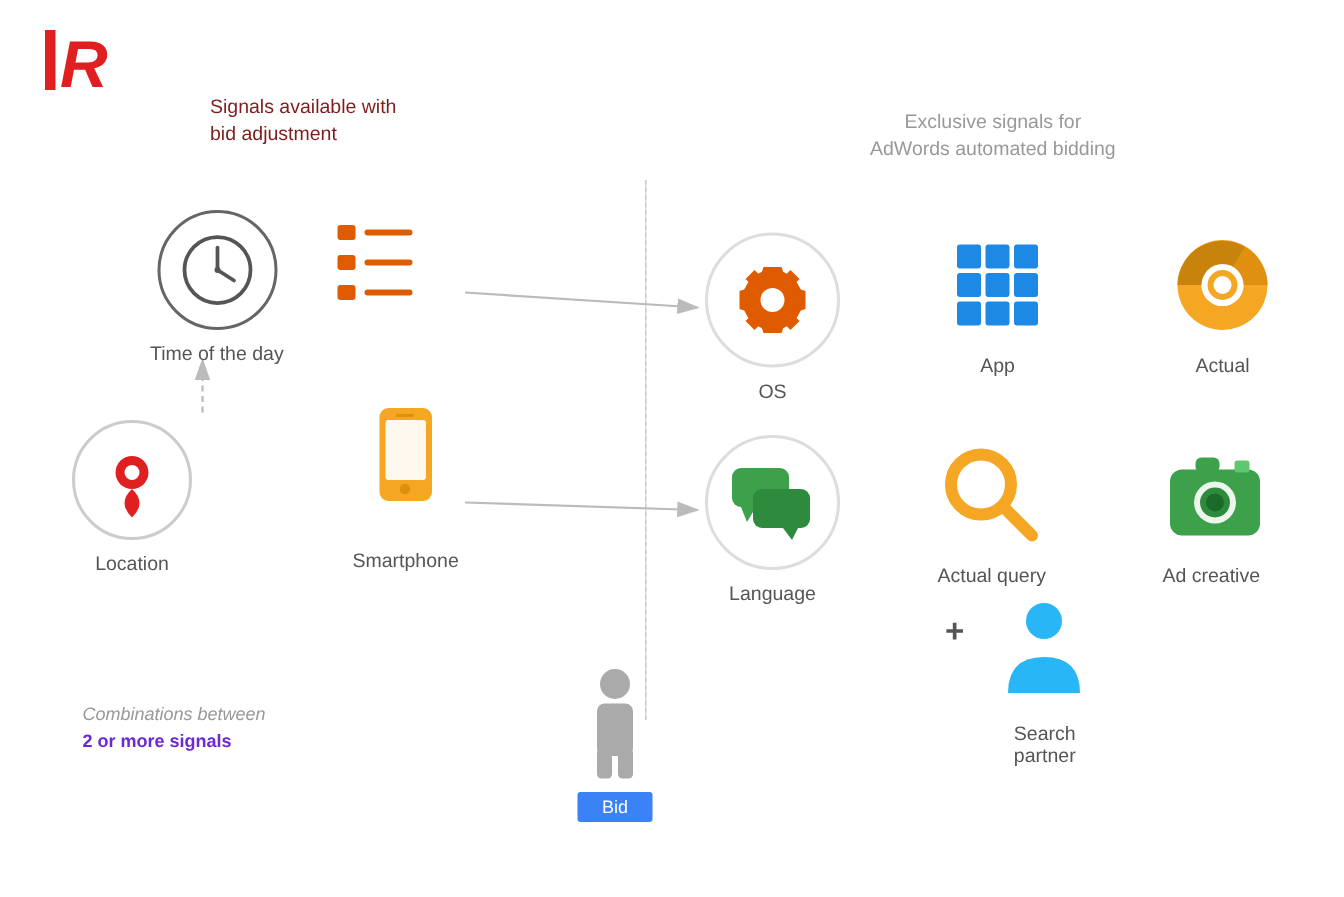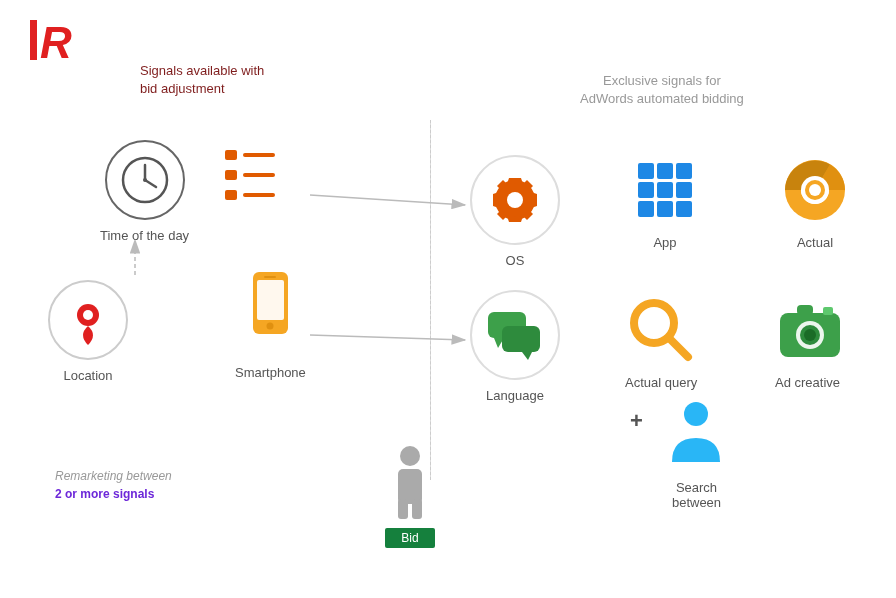--- a/index.html
+++ b/index.html
@@ -208,21 +208,21 @@
       pointer-events: none;
     }
 
     
     .human-figure {
       display: flex;
       flex-direction: column;
       align-items: center;
     }
     .bid-box {
-      background: #15803d;
+      background: #3b82f6;
       color: white;
       font-size: 12px;
       padding: 3px 16px;
       margin-top: 4px;
       border-radius: 2px;
     }
 
     
     .plus-sign {
       position: absolute;
@@ -318,21 +318,21 @@
     <rect x="14" y="10" width="27" height="40" rx="2" fill="#fff8ee"></rect>
 
     <circle cx="27" cy="56" r="3.5" fill="#e09010"></circle>
 
     <rect x="21" y="6" width="12" height="2" rx="1" fill="#e09010"></rect>
   </svg>
   <div class="signal-label">Smartphone</div>
 </div>
 
 <div class="combinations-text">
-  <span>Remarketing between</span><br>
+  <span>Combinations between</span><br>
   <strong>2 or more signals</strong>
 </div>
 
 <div class="bid-section">
   <div class="human-figure">
 
     <svg width="50" height="80" viewBox="0 0 50 80">
 
       <circle cx="25" cy="12" r="10" fill="#aaa"></circle>
 
@@ -457,15 +457,15 @@
 <div class="plus-sign">+</div>
 
 <div class="searchpartner-signal">
   <svg width="65" height="70" viewBox="0 0 65 70">
 
     <circle cx="32" cy="14" r="12" fill="#29b6f6"></circle>
     <path d="M8,62 Q8,38 32,38 Q56,38 56,62 Z" fill="#29b6f6"></path>
   </svg>
   <div class="signal-label">
     <span>Search</span><br>
-    <span>between</span>
+    <span>partner</span>
   </div>
 </div>
 
 </body></html>

